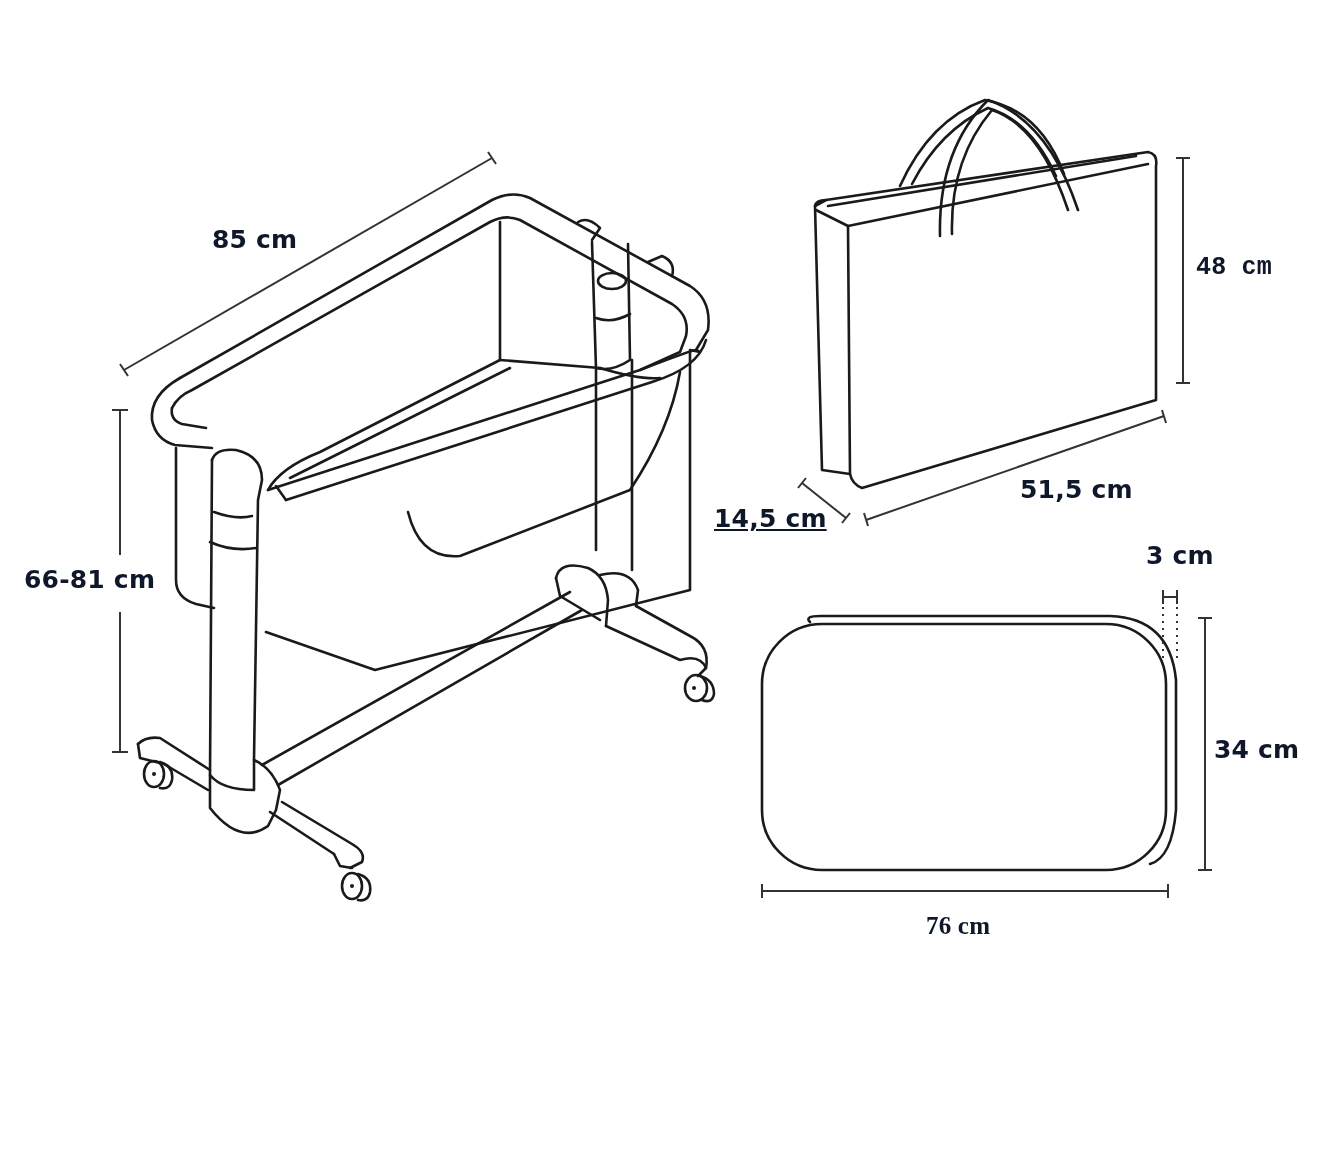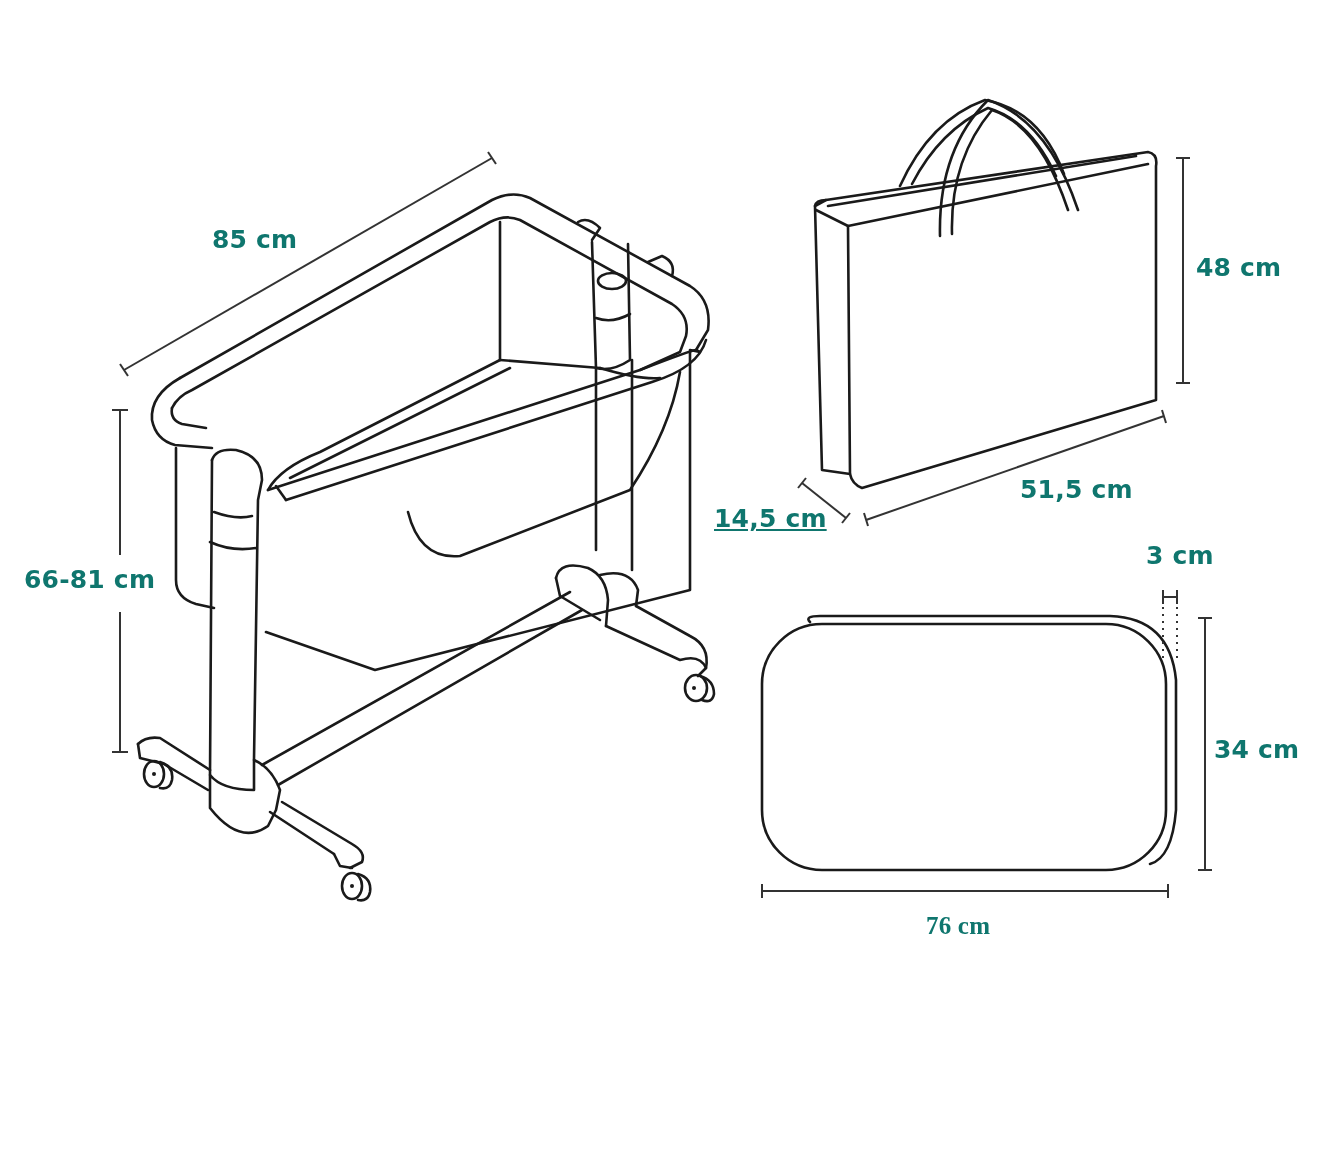--- a/index.html
+++ b/index.html
@@ -1,19 +1,19 @@
 <!DOCTYPE html>
 <html><head>
 <meta charset="utf-8">
 <style>
   html, body { margin: 0; padding: 0; background: #ffffff; }
   body { width: 1320px; height: 1166px; position: relative; overflow: hidden;
          font-family: "DejaVu Sans", sans-serif; }
   svg.art { position: absolute; left: 0; top: 0; }
-  .label { position: absolute; color: #0f766e; font-weight: bold; font-size: 25px;
+  .label { position: absolute; color: #0f172a; font-weight: bold; font-size: 25px;
            font-family: "DejaVu Sans", sans-serif; white-space: nowrap; letter-spacing: 0.2px; }
   .ln { fill: none; stroke: #1a1a1a; stroke-width: 2.6; stroke-linecap: round; stroke-linejoin: round; }
   .dim { fill: none; stroke: #333; stroke-width: 2; }
   .dot { fill: none; stroke: #333; stroke-width: 2; stroke-dasharray: 2 5; }
 </style>
 </head>
 <body>
 
 <svg class="art" width="1320" height="1166" viewBox="0 0 1320 1166">
 
@@ -149,18 +149,18 @@
     <g>
       <line class="dim" x1="762" y1="891" x2="1168" y2="891"></line>
       <line class="dim" x1="762" y1="884" x2="762" y2="898"></line>
       <line class="dim" x1="1168" y1="884" x2="1168" y2="898"></line>
     </g>
   </g>
 </svg>
 
 <div class="label" style="left:212px; top:225px;">85 cm</div>
 <div class="label" style="left:24px; top:565px;">66-81 cm</div>
-<div class="label" style="left:1196px; top:253px;">48 cm</div>
+<div class="label" style="left:1196px; top:253px;font-family:Liberation Mono, monospace;">48 cm</div>
 <div class="label" style="left:1020px; top:475px;">51,5 cm</div>
 <div class="label" style="left:714px; top:504px;text-decoration:underline;">14,5 cm</div>
 <div class="label" style="left:1146px; top:541px;text-align:right;">3 cm</div>
 <div class="label" style="left:1214px; top:735px;">34 cm</div>
 <div class="label" style="left:926px; top:912px;font-family:Liberation Serif, serif;">76 cm</div>
 
 </body></html>

